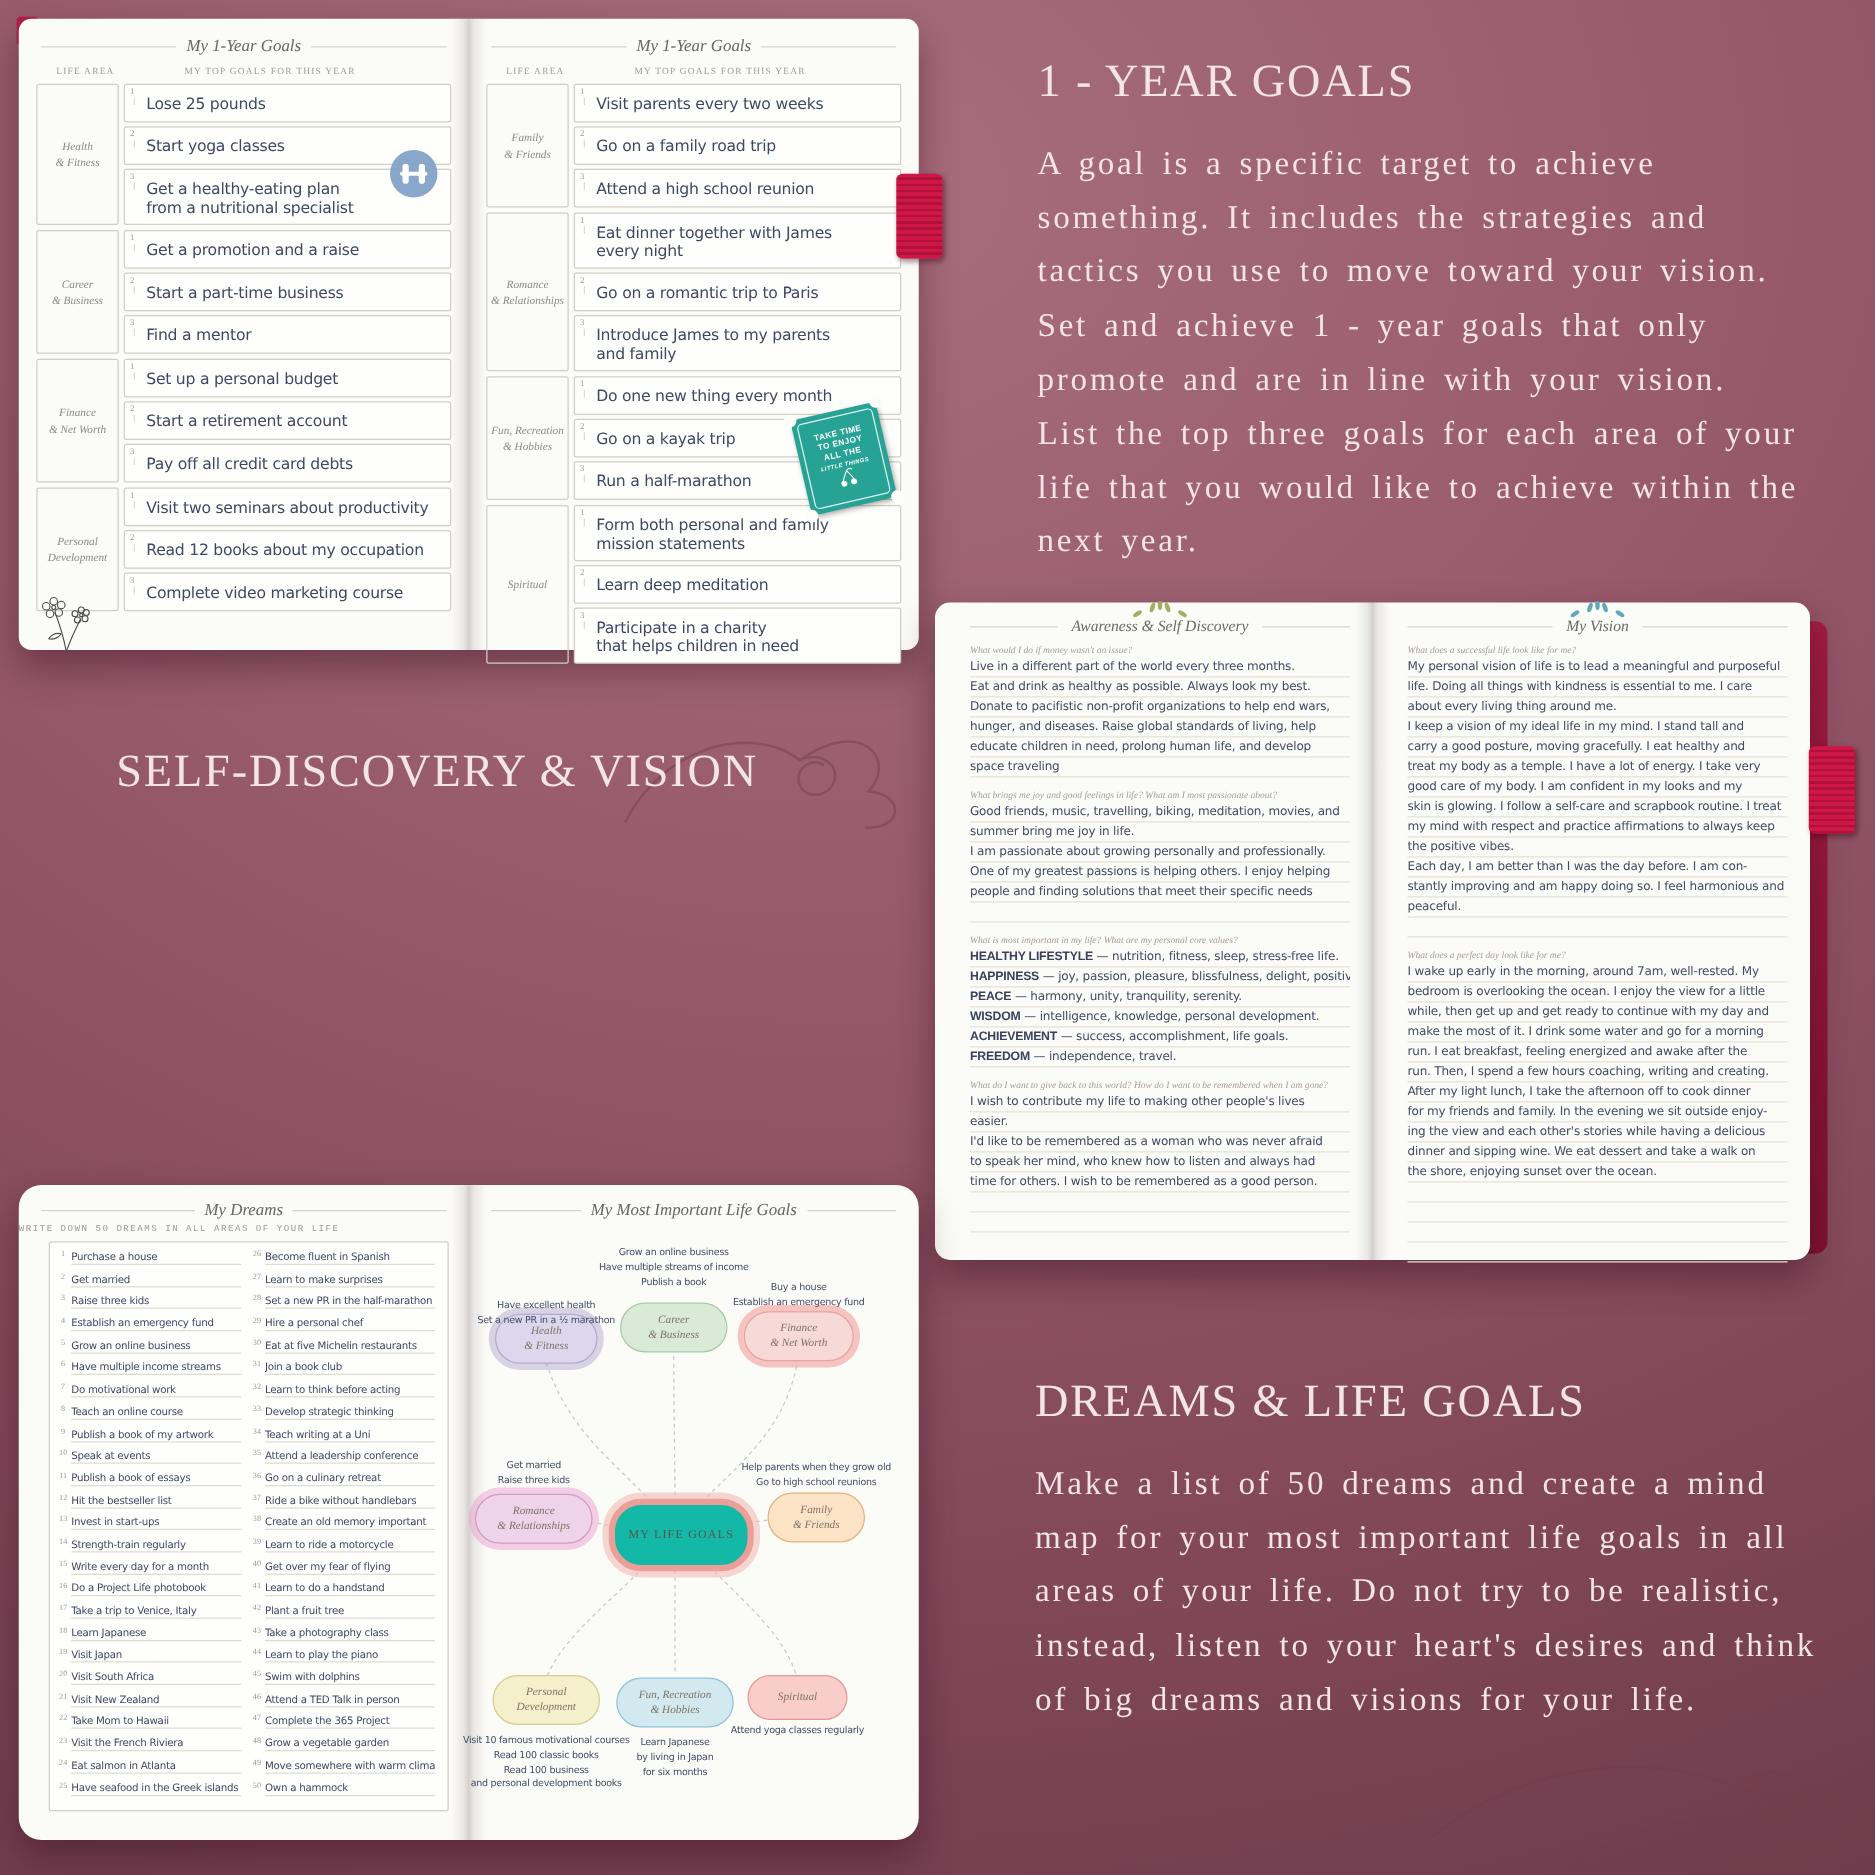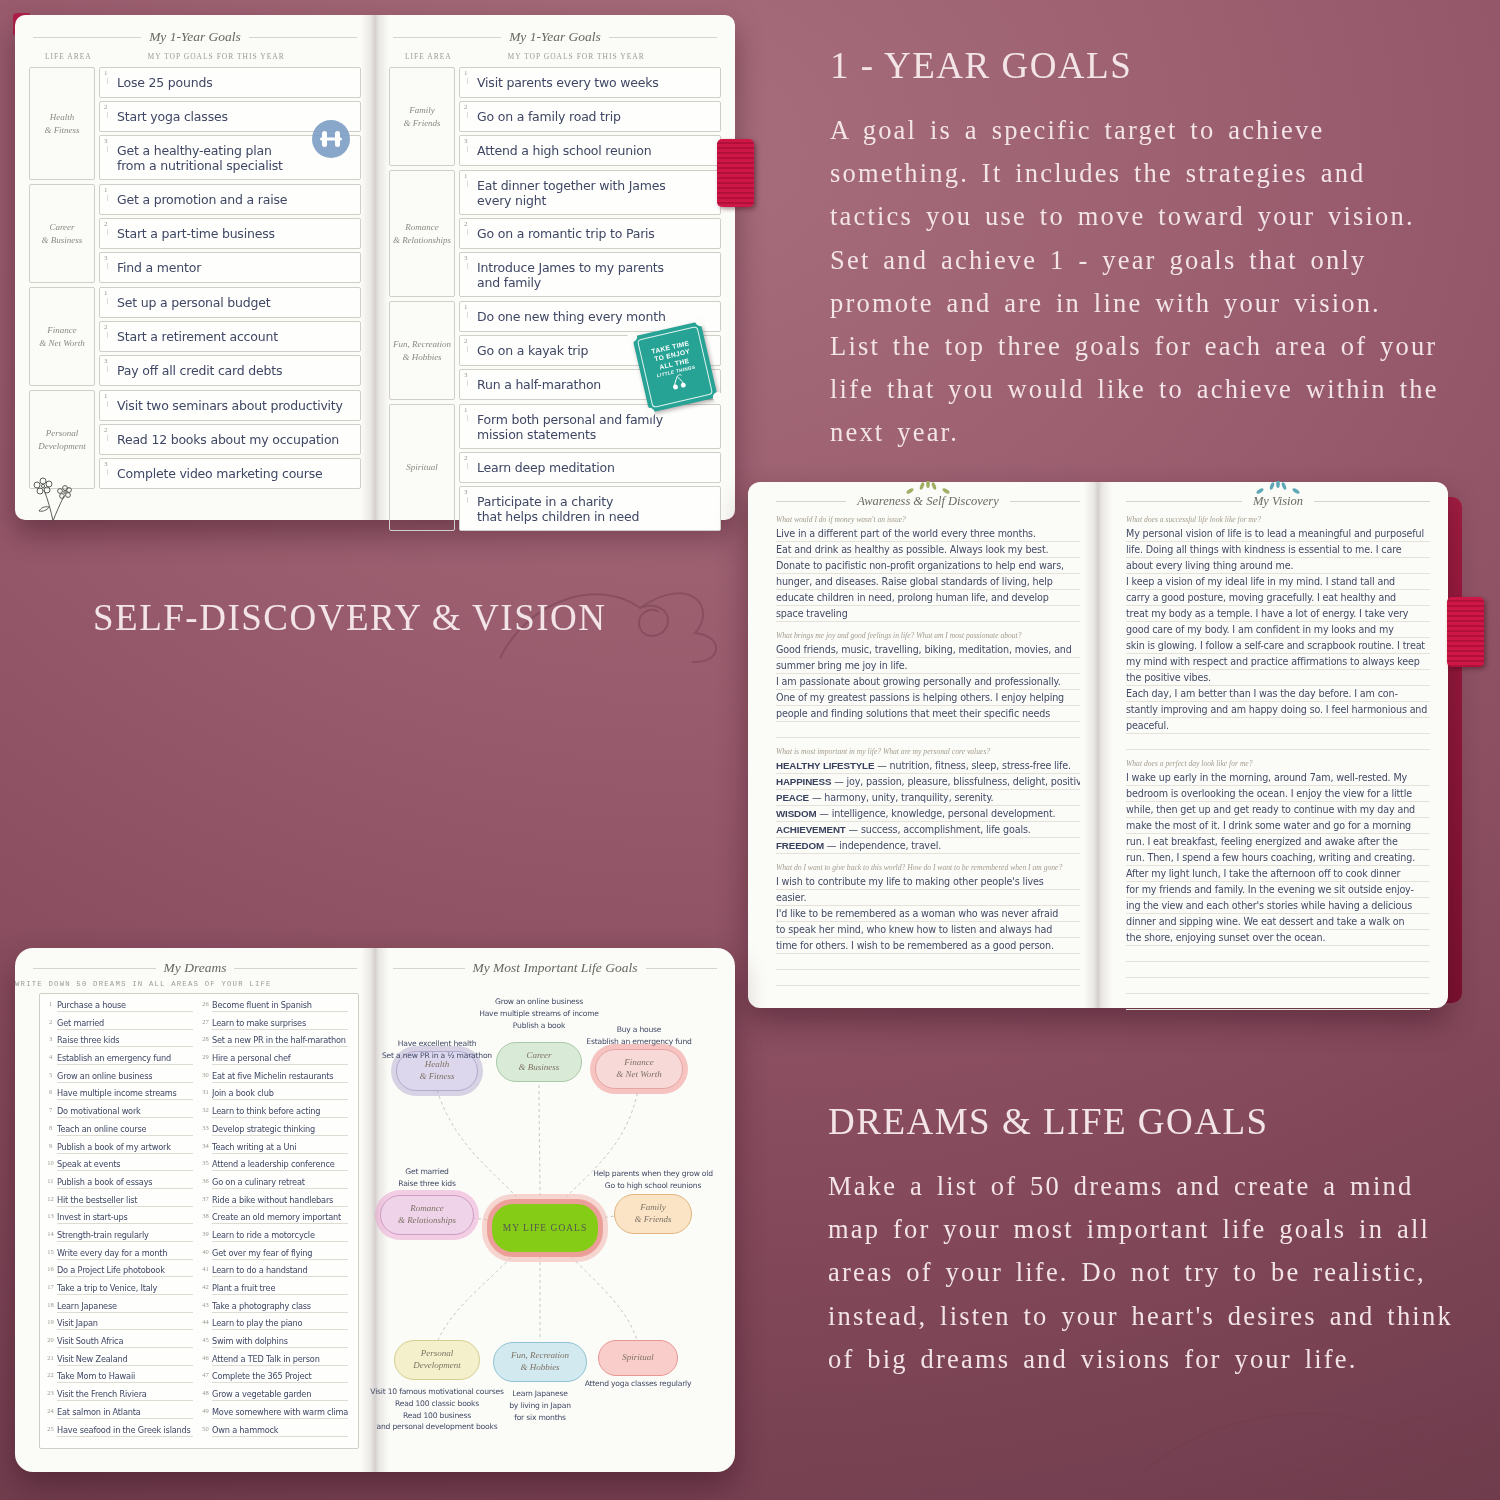--- a/index.html
+++ b/index.html
@@ -85,21 +85,21 @@
       border-bottom:1px solid #dddcd3;white-space:nowrap;overflow:hidden;padding-bottom:1px;
       letter-spacing:-0.2px;margin-right:6px;}
   
   #mindmap-page{position:absolute;left:360px;top:0;width:360px;height:524px;}
   #mm-svg{position:absolute;left:0;top:0;}
   .mm-bubble{position:absolute;border-radius:20px;display:flex;align-items:center;justify-content:center;
       text-align:center;font-family:"Liberation Serif",serif;font-style:italic;font-size:9px;
       color:#7e7264;line-height:1.3;white-space:pre-line;box-sizing:border-box;z-index:2;}
   .mm-note{position:absolute;width:160px;text-align:center;font-family:"DejaVu Sans",sans-serif;
       font-size:7.6px;color:#434b67;line-height:1.55;z-index:2;letter-spacing:-0.2px;}
-  .mm-center{position:absolute;background:#84cc16;border:5px solid #eb9f98;border-radius:26px;
+  .mm-center{position:absolute;background:#14b8a6;border:5px solid #eb9f98;border-radius:26px;
       box-shadow:0 0 0 5px rgba(243,182,176,.55);display:flex;align-items:center;justify-content:center;
       font-family:"Liberation Serif",serif;font-size:9.5px;letter-spacing:1px;color:#56555０;
       color:#565550;z-index:2;}
   
   #dumbbell{left:311px;top:119px;width:40px;height:40px;z-index:3;position:absolute;}
   
   #sticker{left:640px;top:328px;width:70px;height:78px;z-index:3;position:absolute;
       background:#27a395;border-radius:7px;transform:rotate(-13deg);
       box-shadow:1px 2px 4px rgba(40,20,30,.35);}
   #sticker .inner{position:absolute;inset:4px;border:1px solid rgba(255,255,255,.85);border-radius:4px;

